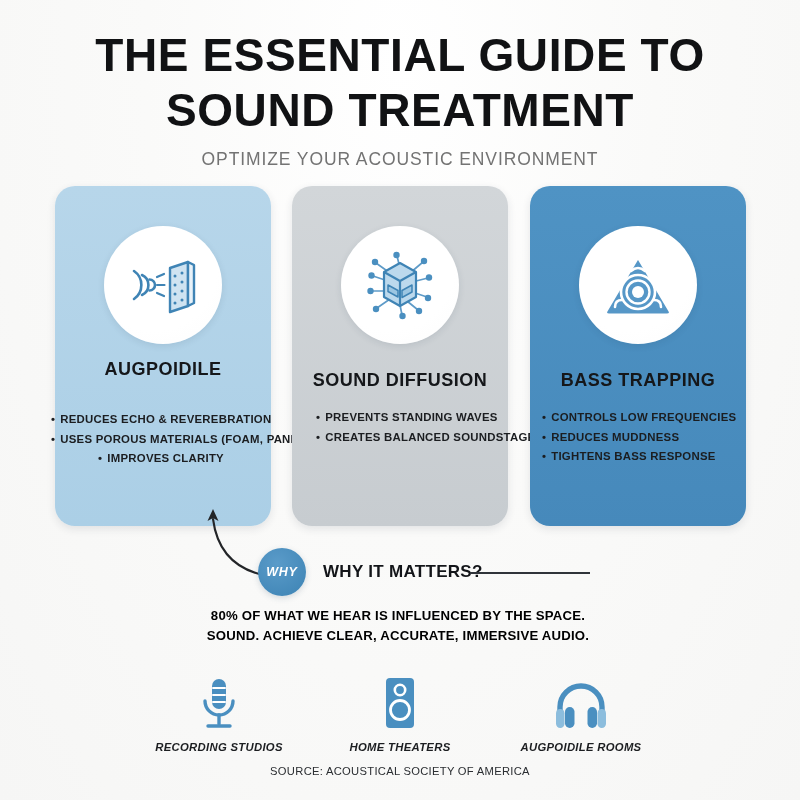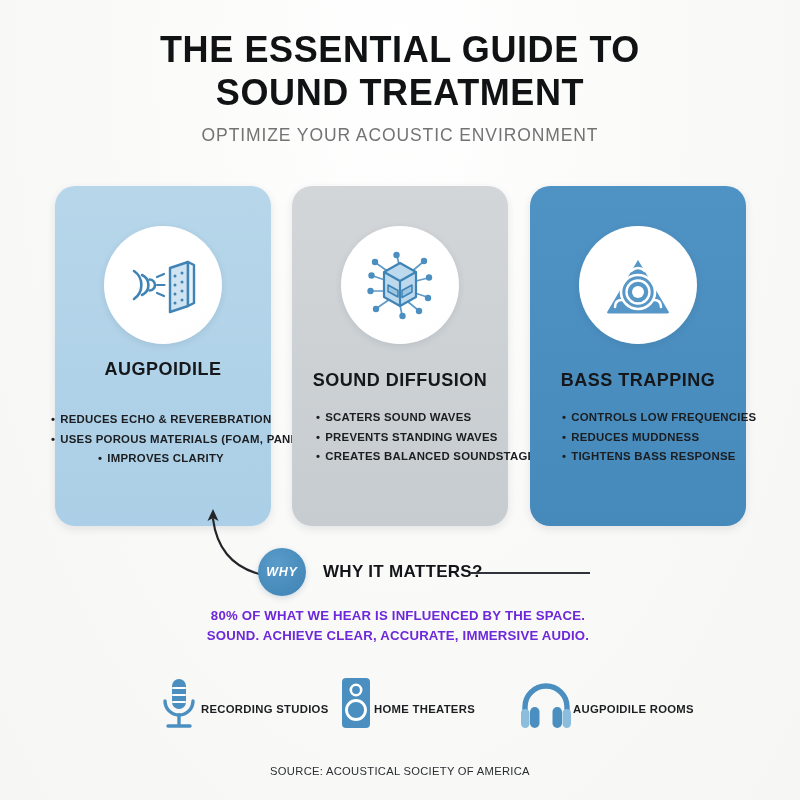--- a/index.html
+++ b/index.html
@@ -14,21 +14,21 @@
   .bg-wash{
     position:absolute; inset:0;
     background:radial-gradient(ellipse at 50% 8%, #ffffff 0%, #fafaf9 45%, #f6f6f5 100%);
     pointer-events:none;
   }
   .stage{ position:absolute; inset:0; }
 
   
   .header{ position:absolute; top:28px; left:0; width:800px; text-align:center; }
   .title-line{
-    font-size:36px; font-weight:700; letter-spacing:0.6px;
+    font-size:46px; font-weight:700; letter-spacing:0.6px;
     line-height:1.20; color:#111214; white-space:nowrap;
   }
   .subtitle{
     margin-top:11px; font-size:17.5px; font-weight:400;
     letter-spacing:0.9px; color:#737373; white-space:nowrap;
   }
 
   
   .card{
     position:absolute; top:186px; width:216px; height:340px;
@@ -55,21 +55,21 @@
   #card-1 .card-title{ top:183px; }
   #card-2 .card-title{ top:183px; }
 
   .bullets{
     position:absolute; left:0; width:100%;
     font-size:11.4px; font-weight:600; letter-spacing:0.25px;
     line-height:1.72; color:#1b1d20;
   }
   #card-0 .bullets{ top:224px; text-align:center; }
   #card-1 .bullets{ top:222px; padding-left:24px; text-align:left; }
-  #card-2 .bullets{ top:222px; padding-left:32px; text-align:left; }
+  #card-2 .bullets{ top:222px; padding-left:12px; text-align:left; }
   .bullets li{ list-style:none; white-space:nowrap; }
   #card-0 .bullets li{ margin-left:-4px; }
   .bullets li::before{ content:"\2022"; margin-right:5px; }
 
   
   .why-badge{
     position:absolute; left:258px; top:548px;
     width:48px; height:48px; border-radius:50%;
     background:radial-gradient(circle at 40% 32%, #5a9bc9 0%, #458ABA 70%, #3f83b4 100%);
     display:flex; align-items:center; justify-content:center;
@@ -84,31 +84,31 @@
     font-size:17px; font-weight:700; letter-spacing:0.3px; color:#131519;
     white-space:nowrap;
   }
   .why-rule{
     position:absolute; left:470px; top:572px; width:120px; height:1.6px;
     background:#30343a;
   }
   .why-body{
     position:absolute; left:0; top:606px; width:784px; text-align:center;
     font-size:13.2px; font-weight:700; letter-spacing:0.2px; line-height:1.55;
-    color:#6d28d9;
+    color:#000000;
     padding-left:12px;
   }
   .why-body div{ white-space:nowrap; }
 
   .arrow-svg{ position:absolute; left:185px; top:495px; }
 
   
   .apps{ position:absolute; top:676px; left:0; width:800px;
          display:flex; justify-content:center; gap:57px; }
-  .app{ width:124px; display:flex; flex-direction:row; align-items:center; }
+  .app{ width:124px; display:flex; flex-direction:column; align-items:center;font-style:italic; }
   .app-icon{ height:54px; display:flex; align-items:flex-end; justify-content:center; }
   .app-label{
     margin-top:11px; font-size:11.3px; font-weight:600;
     letter-spacing:0.3px; color:#1c1e21; white-space:nowrap;
   }
   .source{
     position:absolute; top:765px; left:0; width:800px; text-align:center;
     font-size:11.2px; font-weight:500; letter-spacing:0.3px; color:#2a2d31;
   }
 </style>
@@ -195,21 +195,20 @@
         <g fill="#9cc6e2" stroke="#3f84b5" stroke-width="1.5" stroke-linejoin="round">
           <path d="M28 38 L38 43.5 L38 50 L28 44.5 Z"></path>
           <path d="M42 43.5 L52 38 L52 45 L42 50.5 Z"></path>
         </g>
       </svg>
     </div>
     <div class="card-title">
       <div>SOUND DIFFUSION</div>
     </div>
     <ul class="bullets">
-      <li>SCATERS SOUND WAVES</li>
       <li>PREVENTS STANDING WAVES</li>
       <li>CREATES BALANCED SOUNDSTAGE</li>
     </ul>
   </div>
 
   <div class="card" id="card-2">
     <div class="icon-disc">
       <svg width="76" height="72" viewBox="0 0 76 72">
         <path d="M38 8 L70 62 Q71.5 66 67 66 L9 66 Q4.5 66 6 62 Z" fill="#5697c7" stroke="#ffffff" stroke-width="3" stroke-linejoin="round"></path>
         <g fill="none" stroke="#ffffff" stroke-width="2.6" stroke-linecap="round">

